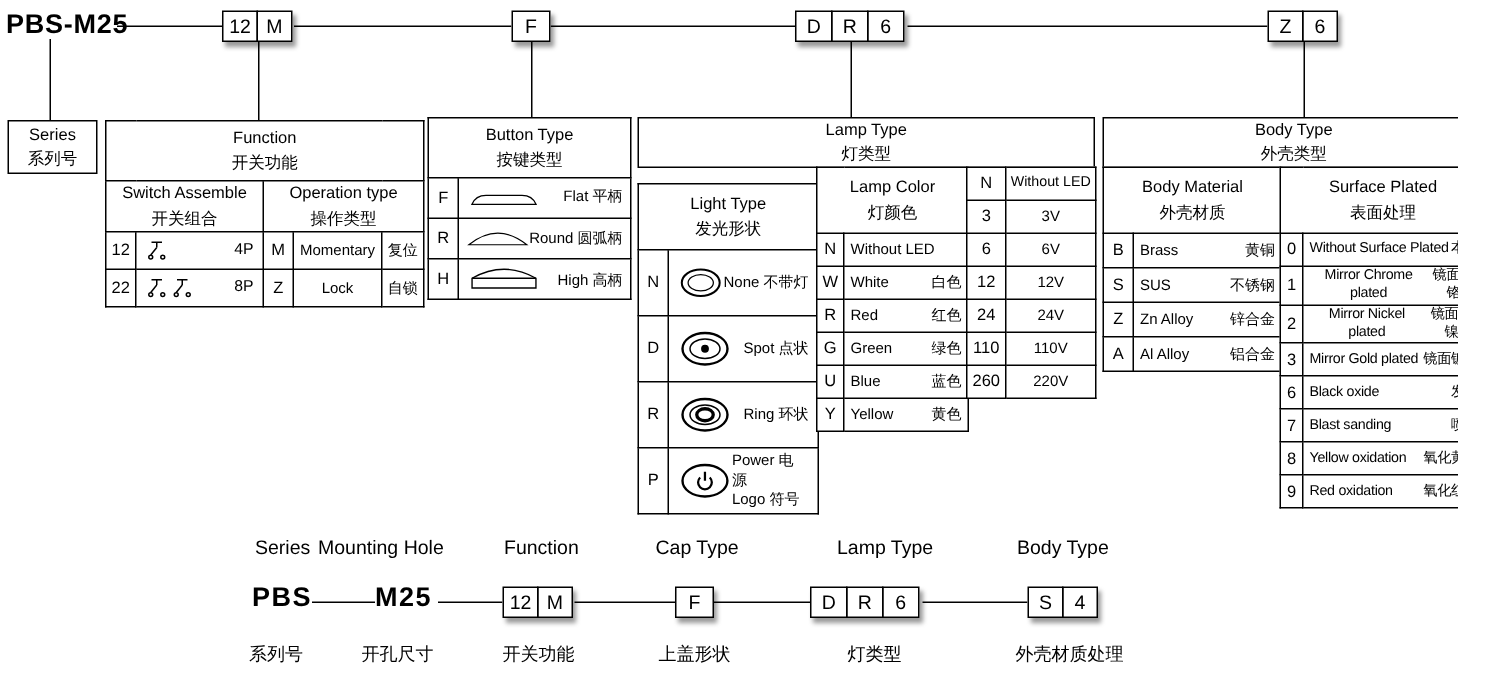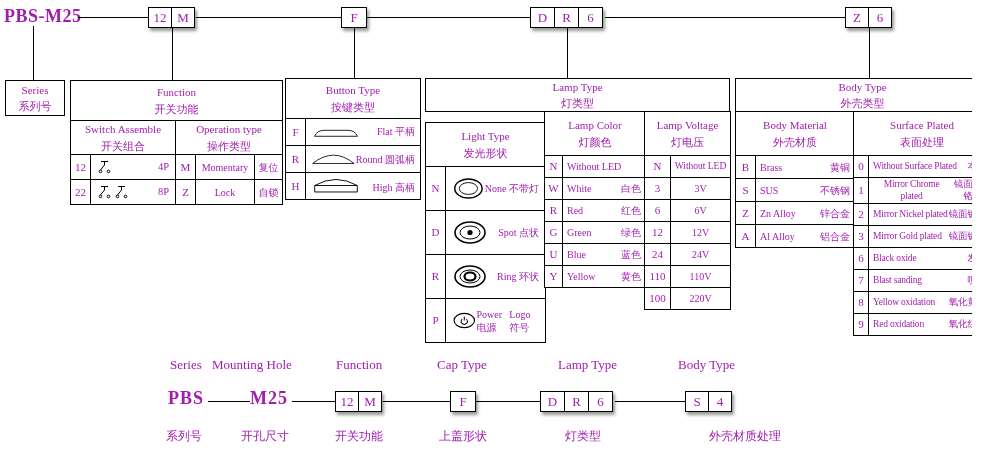--- a/index.html
+++ b/index.html
@@ -1,18 +1,18 @@
 <!DOCTYPE html>
 <html><head>
 <meta charset="utf-8">
 <style>
   * { margin:0; padding:0; box-sizing:border-box; }
   body { background:#fff; }
   .canvas { position:relative; width:972px; height:452px; background:#fff;
-            font-family:Liberation Serif, serif; color:#a21caf; overflow:hidden; }
+            font-family:Liberation Sans, sans-serif; color:#000000; overflow:hidden; }
   .hline { position:absolute; height:0; border-top:1px solid #000; }
   .vline { position:absolute; width:0; border-left:1px solid #000; }
   .title { position:absolute; font-weight:bold; font-size:18px; letter-spacing:.5px; }
   .codebox { position:absolute; display:flex; background:#fff; box-shadow:2px 3px 3px rgba(0,0,0,.4); }
   .codebox span { display:block; width:24px; height:21px; border:1px solid #000; margin-left:-1px;
                   text-align:center; line-height:19px; font-size:13px; }
   .codebox span:first-child { margin-left:0; }
   .codebox span.w25{width:25px;} .codebox span.w26{width:26px;}
   .box2 { position:absolute; border:1px solid #000; background:#fff; text-align:center;
           display:flex; flex-direction:column; justify-content:center; font-size:11px; line-height:1.5; }
@@ -20,21 +20,21 @@
   table.t td { border:1px solid #000; font-size:11px; text-align:center; vertical-align:middle;
                padding:0 2px; line-height:1.3; overflow:hidden; }
   .lr { display:flex; justify-content:space-between; align-items:center; padding:0 2px; font-size:10px; }
   .lr.tight { font-size:9.5px; letter-spacing:-.2px; }
   .sw { display:flex; justify-content:space-between; align-items:center; padding:0 4px; }
   .swicons { display:flex; gap:2px; align-items:center; }
   .caprow { display:flex; align-items:flex-end; justify-content:space-between; padding:0 3px 2px 3px; }
   .caprow .lab { font-size:10px; white-space:nowrap; }
   .iconrow { display:flex; align-items:center; justify-content:space-between; padding:0 4px; }
   .iconrow .lab { font-size:10px; white-space:nowrap; }
-  .lab2 { display:flex; flex-direction:row; font-size:10px; text-align:left;justify-content:space-between; }
+  .lab2 { display:flex; flex-direction:column; font-size:10px; text-align:left;justify-content:space-between; }
   .hdr2 div { line-height:1.5; }
   .exlabel { position:absolute; font-size:13px; }
   .excn { position:absolute; font-size:12px; }
   .excode { position:absolute; font-size:18px; font-weight:bold; letter-spacing:1px; }
   svg { display:block; }
 </style>
 </head>
 <body>
 
 <div class="canvas">
@@ -340,26 +340,20 @@
     </tr>
   </tbody>
     </table>
 
   <table class="t" style="left:644px; top:111px; width:86px;">
     <colgroup>
         <col style="width:26px">
         <col style="width:60px">
       </colgroup>
     <tbody>
-        <tr>
-          <td colspan="2" class="hdr2" style="height:44px">
-      <div>Lamp Voltage</div>
-      <div>灯电压</div>
-    </td>
-        </tr>
     <tr>
       <td style="height:22px">N</td>
       <td style="font-size:9.5px">Without LED</td>
     </tr>
     <tr>
       <td style="height:22px">3</td>
       <td style="font-size:10px">3V</td>
     </tr>
     <tr>
       <td style="height:22px">6</td>
@@ -371,21 +365,21 @@
     </tr>
     <tr>
       <td style="height:22px">24</td>
       <td style="font-size:10px">24V</td>
     </tr>
     <tr>
       <td style="height:22px">110</td>
       <td style="font-size:10px">110V</td>
     </tr>
     <tr>
-      <td style="height:22px">100</td>
+      <td style="height:22px">260</td>
       <td style="font-size:10px">220V</td>
     </tr>
   </tbody>
     </table>
 
   <div class="box2" style="left:735px; top:78px; width:255px; height:34px;">
     <div>Body Type</div>
     <div>外壳类型</div>
   </div>
 
@@ -558,15 +552,15 @@
   <div class="codebox" style="left:685px; top:391px;">
     <span>S</span>
     <span>4</span>
   </div>
 
   <div class="excn" style="left:166px; top:428px;">系列号</div>
   <div class="excn" style="left:241px; top:428px;">开孔尺寸</div>
   <div class="excn" style="left:335px; top:428px;">开关功能</div>
   <div class="excn" style="left:439px; top:428px;">上盖形状</div>
   <div class="excn" style="left:565px; top:428px;">灯类型</div>
-  <div class="excn" style="left:677px; top:428px;margin-left:32px;">外壳材质处理</div>
+  <div class="excn" style="left:677px; top:428px;">外壳材质处理</div>
 
 </div>
 
 </body></html>

